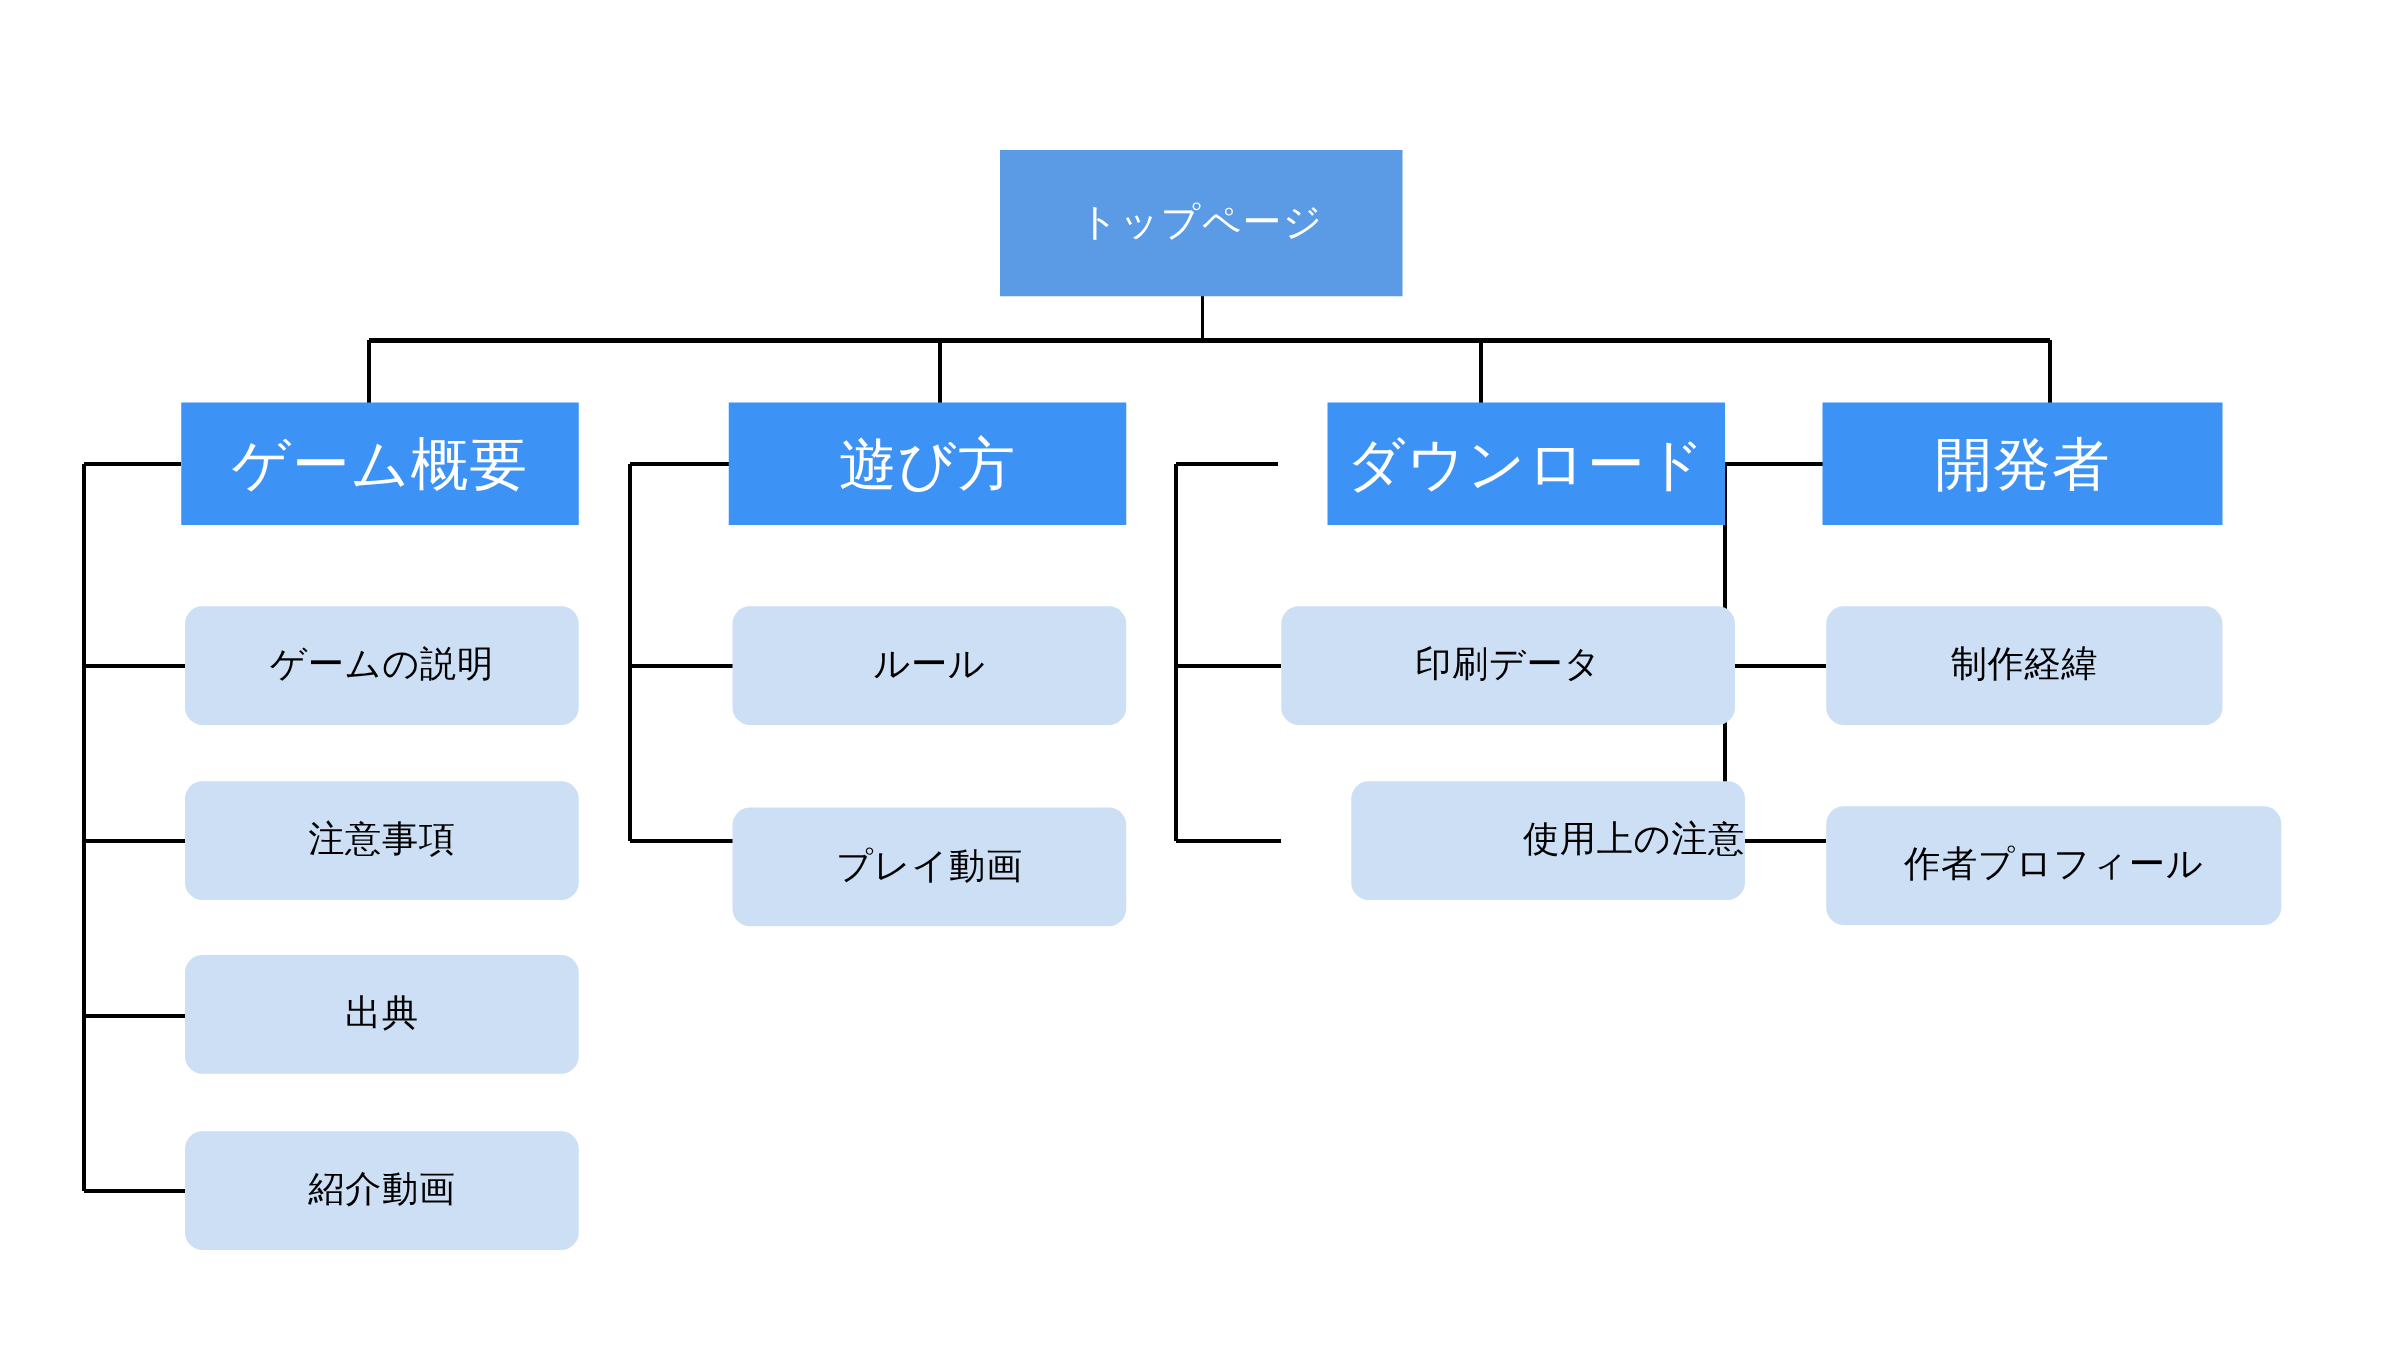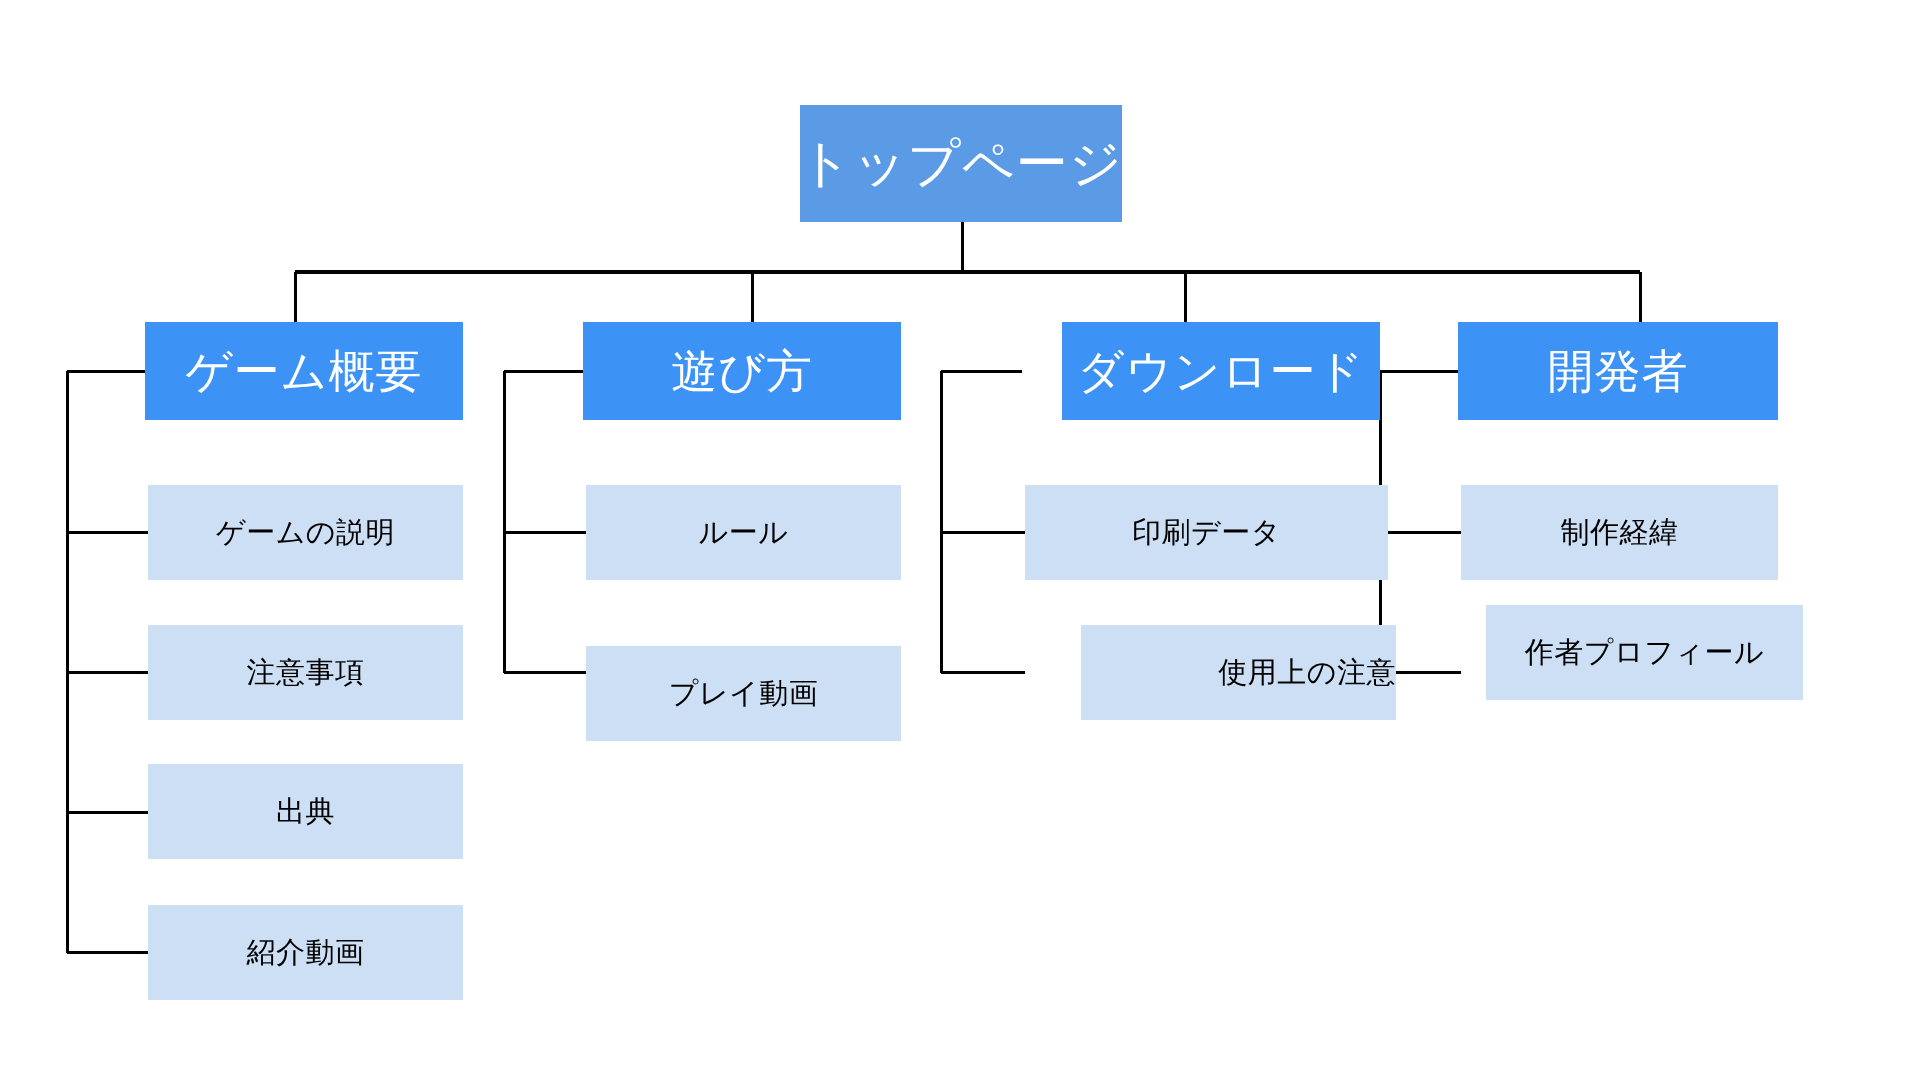--- a/index.html
+++ b/index.html
@@ -31,34 +31,36 @@
     align-items: center;
     justify-content: center;
     text-align: center;
     box-sizing: border-box;
     line-height: 1.1;
     white-space: nowrap;
   }
   .node-root {
     background: #5B9BE5;
     color: #ffffff;
-    font-size: 52px;
+    font-size: 31px;
     letter-spacing: 1px;
+    margin-top: 15px;
   }
   .node-section {
     background: #3D92F5;
     color: #ffffff;
     font-size: 46px;
     letter-spacing: 1px;
   }
   .node-leaf {
     background: #CCDFF5;
     color: #000000;
     font-size: 29px;
     letter-spacing: 0.5px;
+    border-radius: 14px;
   }
 </style>
 </head>
 <body>
 
 <div id="stage">
   <svg id="wires" viewBox="0 0 1920 1080" width="1920" height="1080">
       <line x1="962" y1="222" x2="962" y2="272" stroke="#000000" stroke-width="3" shape-rendering="crispEdges"></line>
       <line x1="295" y1="272" x2="1640" y2="272" stroke="#000000" stroke-width="4" shape-rendering="crispEdges"></line>
       <line x1="295" y1="272" x2="295" y2="322" stroke="#000000" stroke-width="3" shape-rendering="crispEdges"></line>
@@ -120,17 +122,17 @@
       </div>
       <div class="node node-leaf" style="left: 1081px; top: 625px; width: 315px; height: 95px; justify-content: flex-end;">
         <span>使用上の注意</span>
       </div>
       <div class="node node-section" style="left: 1458px; top: 322px; width: 320px; height: 98px; text-align: right;">
         <span>開発者</span>
       </div>
       <div class="node node-leaf" style="left: 1461px; top: 485px; width: 317px; height: 95px;">
         <span>制作経緯</span>
       </div>
-      <div class="node node-leaf" style="left: 1461px; top: 605px; width: 317px; height: 95px; margin-left: 25px;">
+      <div class="node node-leaf" style="left: 1461px; top: 645px; width: 364px; height: 95px;">
         <span>作者プロフィール</span>
       </div>
     </div>
 </div>
 
 </body></html>

